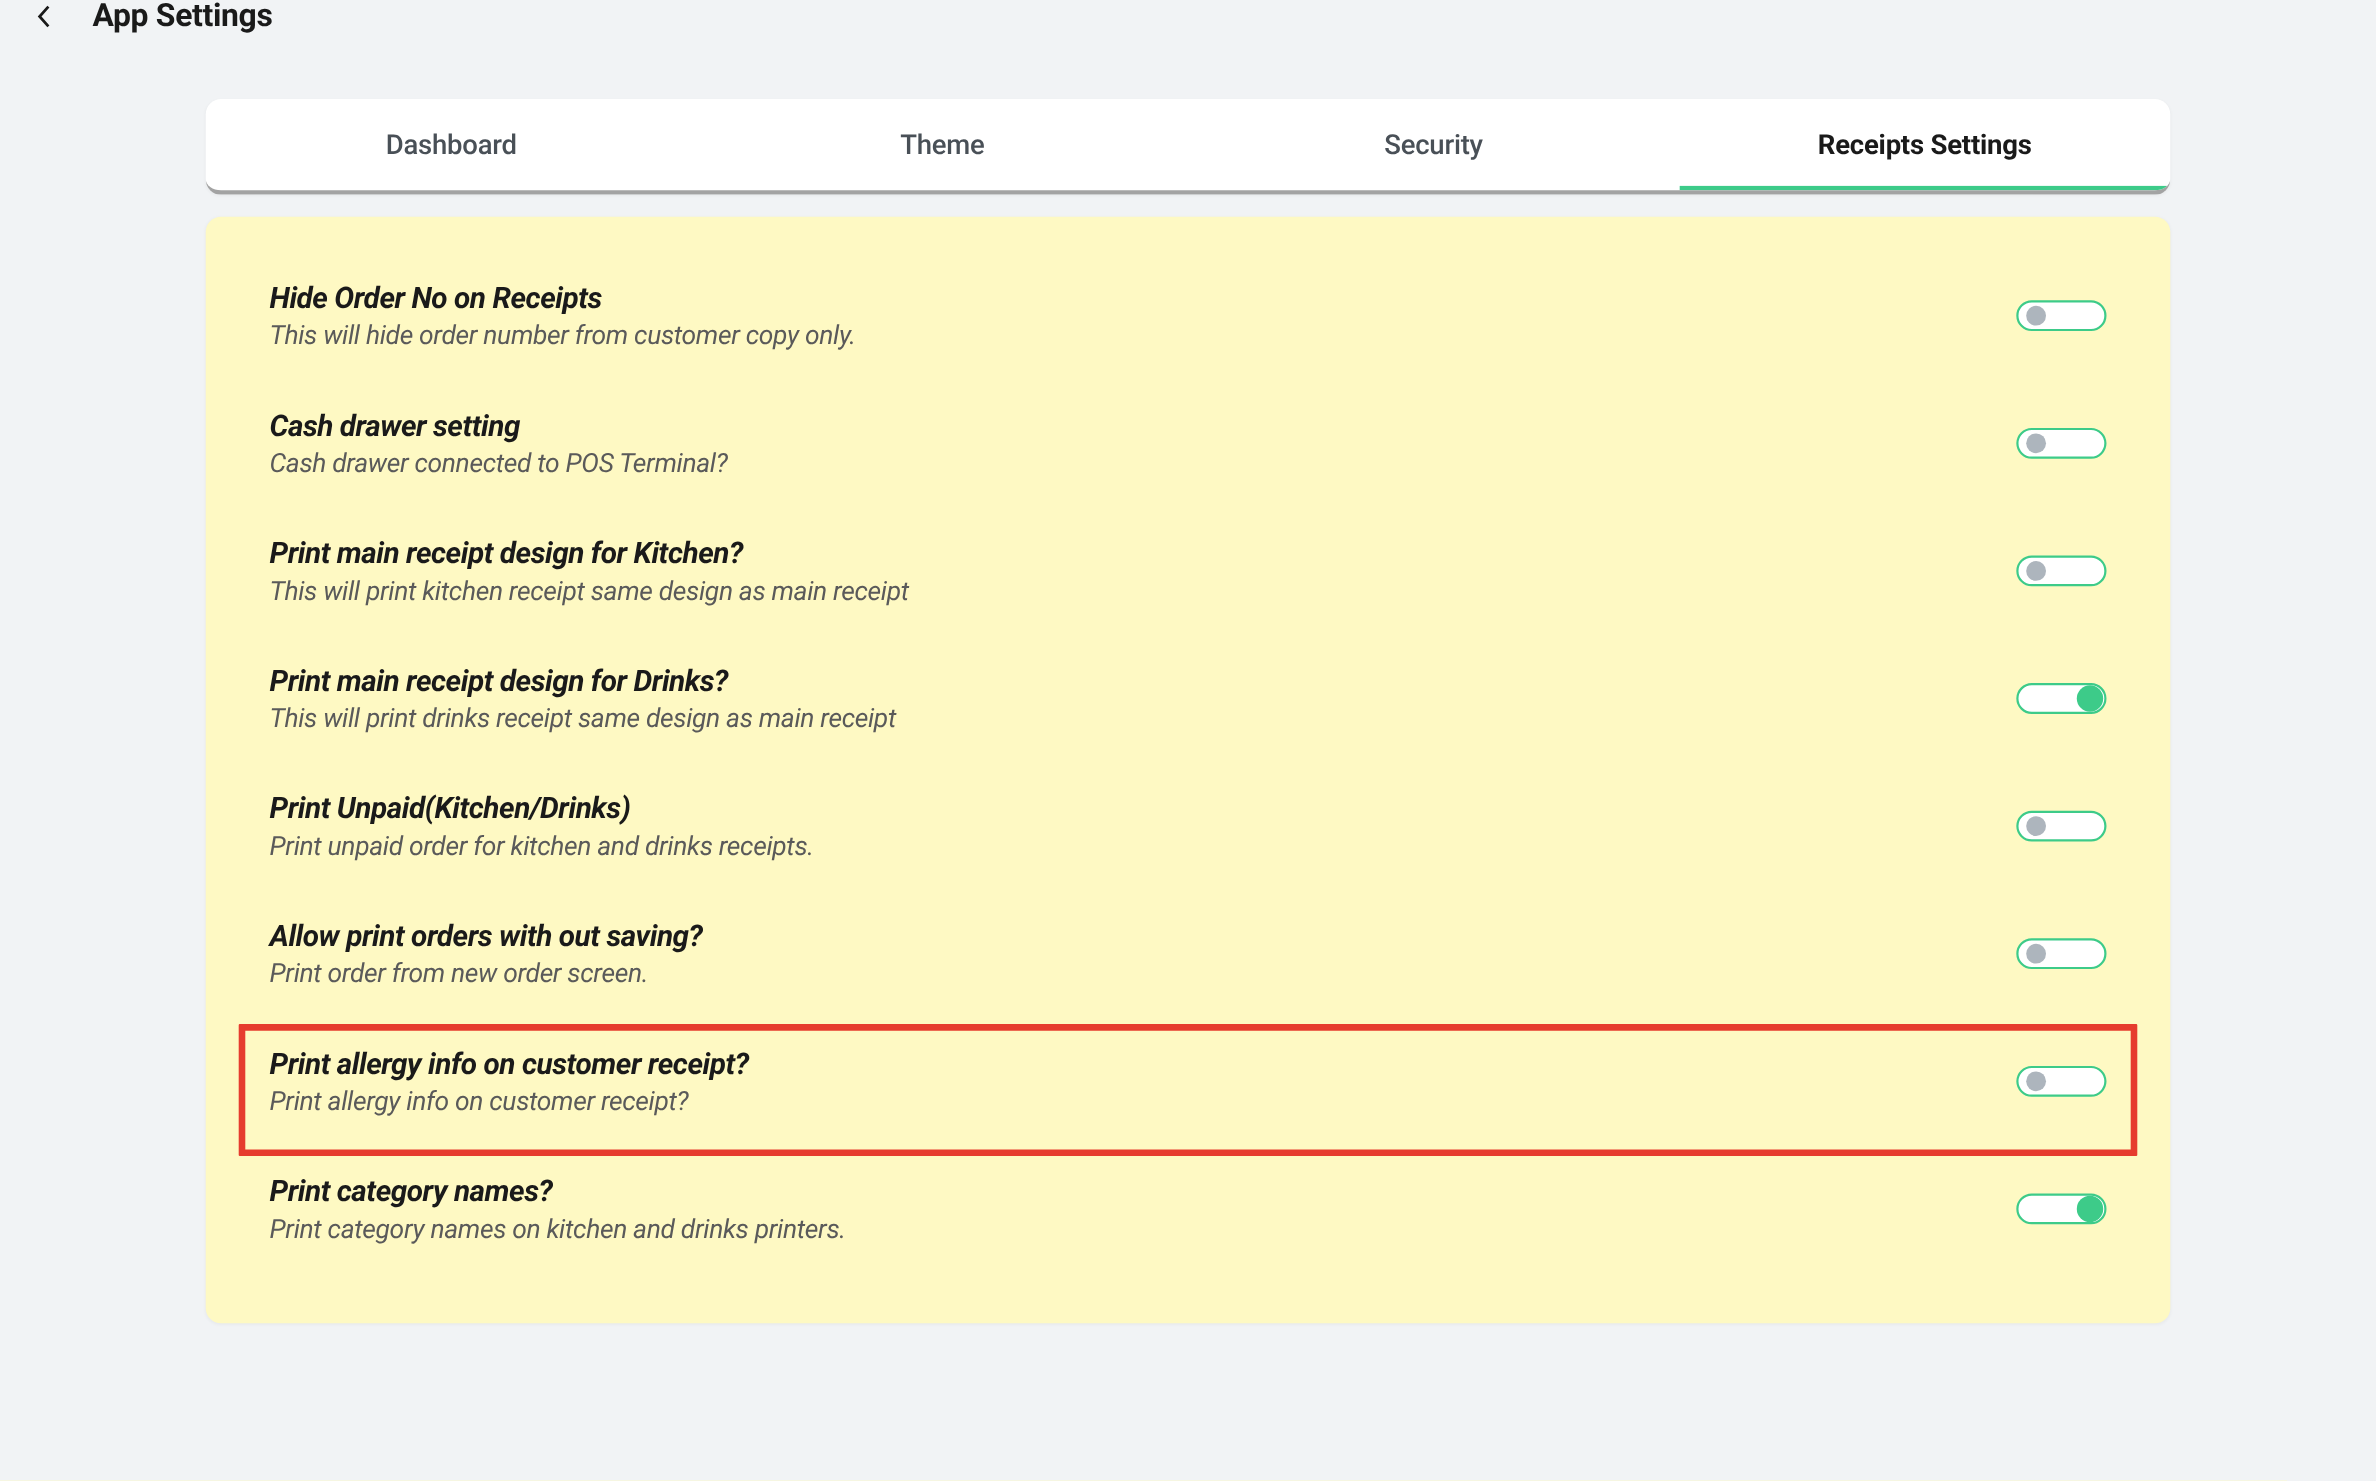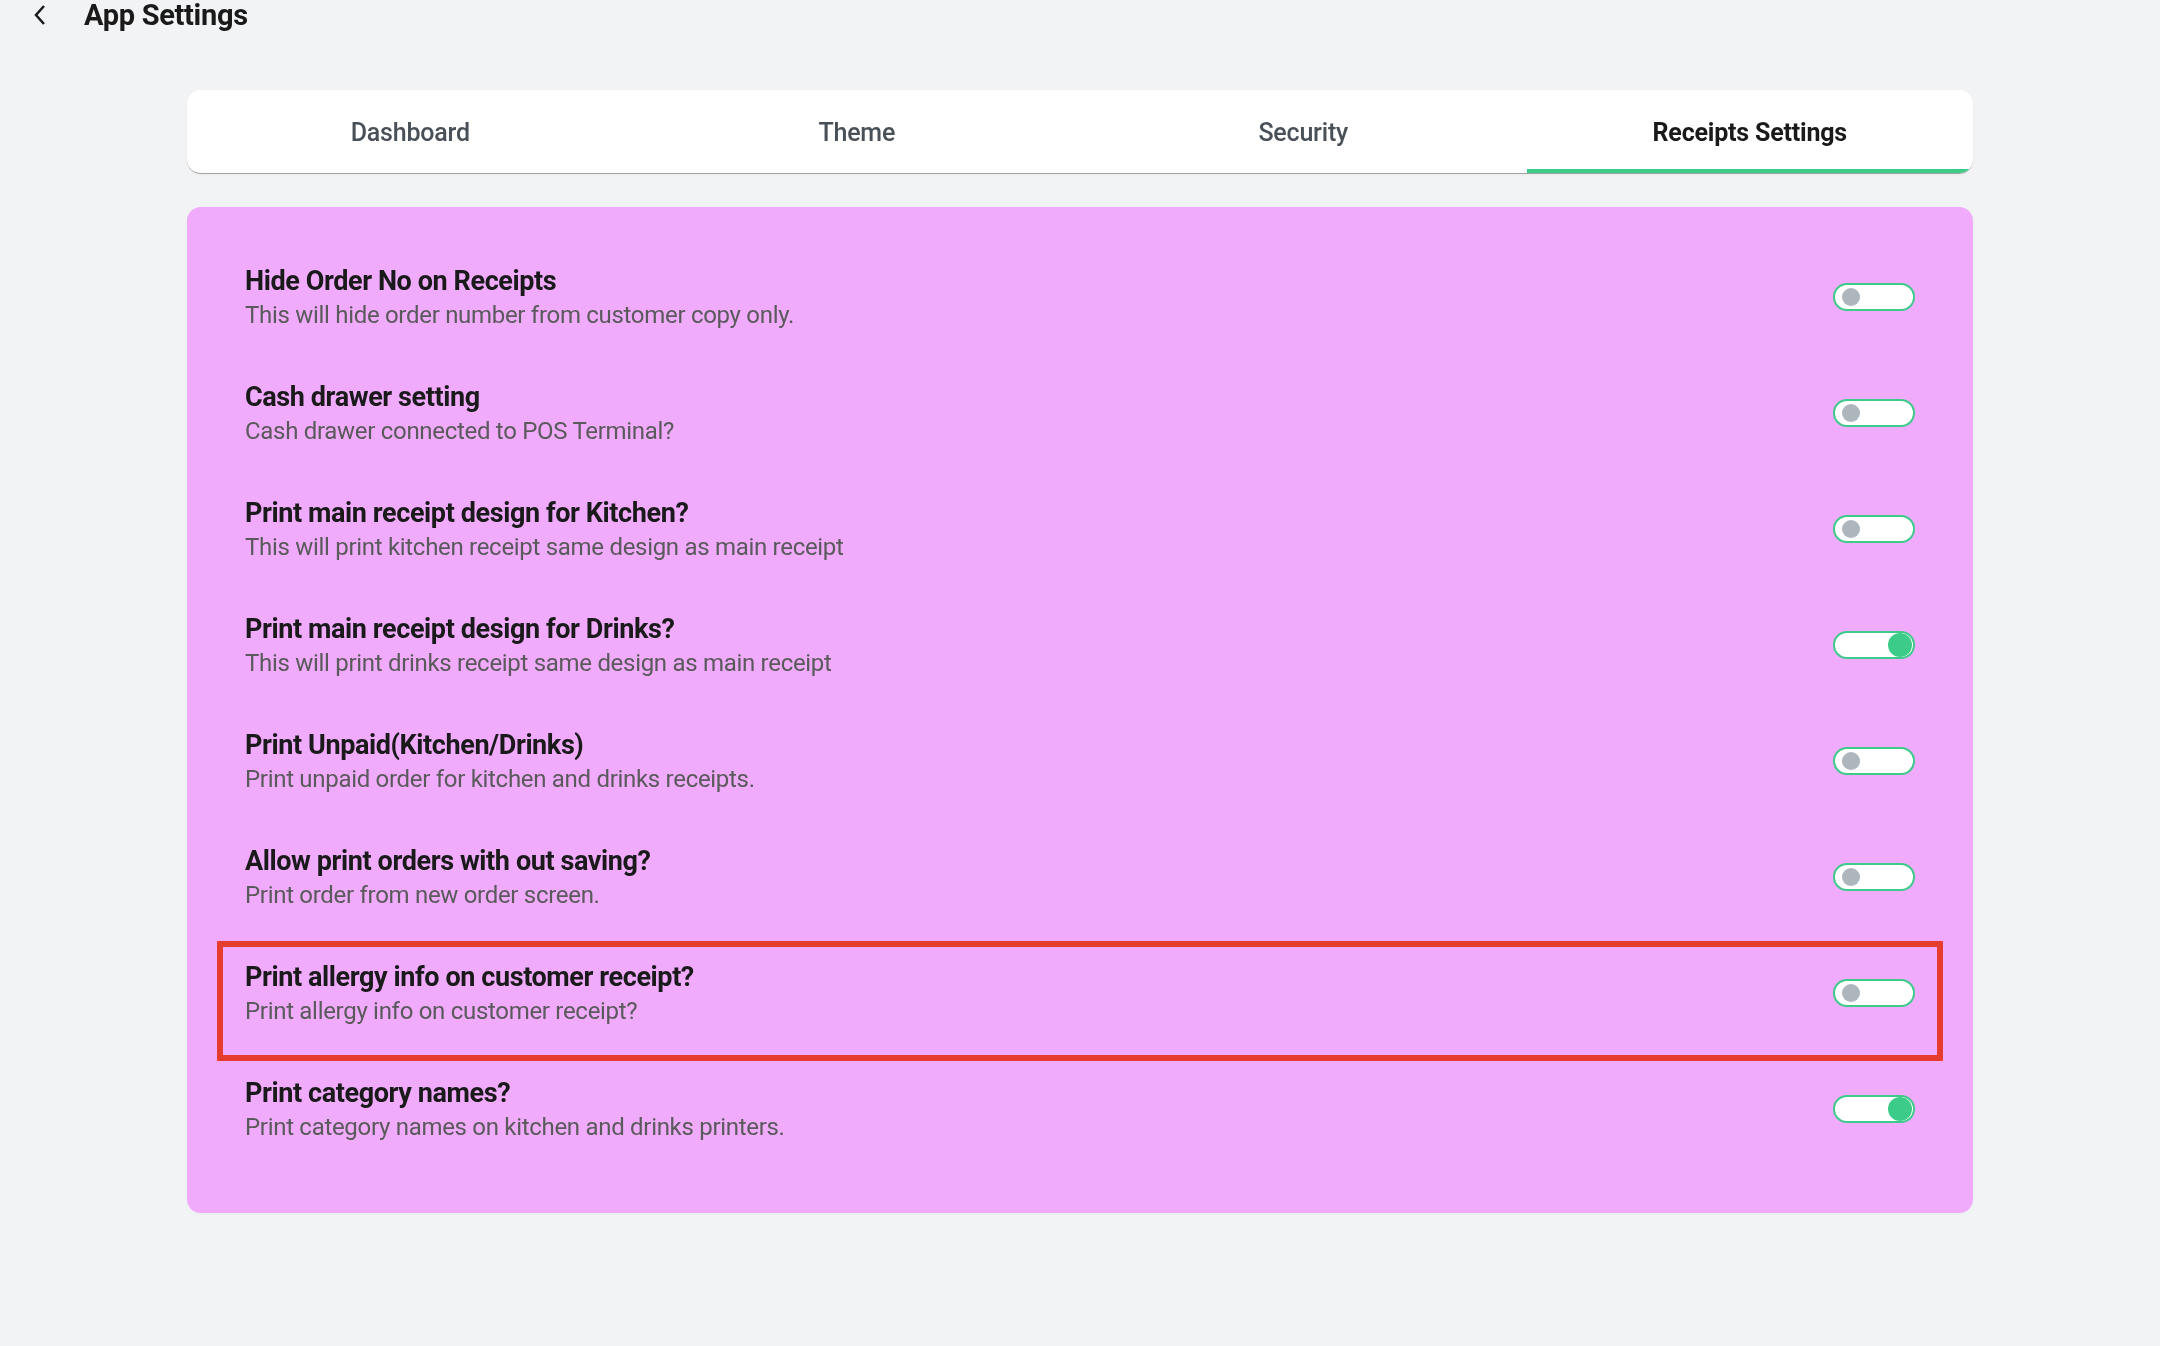--- a/index.html
+++ b/index.html
@@ -43,21 +43,21 @@
     .container {
       width: 1786px;
       margin: 60px auto 0;
     }
     .tabs {
       display: flex;
       background: #fff;
       border-radius: 14px;
       overflow: hidden;
       box-shadow: 0 1px 3px rgba(0,0,0,0.04);
-      border-bottom: 1px solid #a3a3a3;
+      border-bottom: 4px solid #a3a3a3;
     }
     .tab {
       flex: 1;
       text-align: center;
       padding: 28px 0 26px;
       font-size: 25px;
       font-weight: 500;
       color: #495057;
       cursor: pointer;
       position: relative;
@@ -70,25 +70,26 @@
     .tab.active::after {
       content: "";
       position: absolute;
       left: 0;
       right: 0;
       bottom: 0;
       height: 4px;
       background: #3dcb89;
     }
     .panel {
-      margin-top: 33px;
-      background: #f0abfc;
+      margin-top: 20px;
+      background: #fef9c3;
       border-radius: 14px;
       padding: 46px 58px;
       box-shadow: 0 1px 3px rgba(0,0,0,0.04);
+      font-style: italic;
     }
     .setting-row {
       display: flex;
       align-items: center;
       justify-content: space-between;
       padding: 26px 0;
       position: relative;
     }
     .setting-row:first-child {
       padding-top: 12px;

